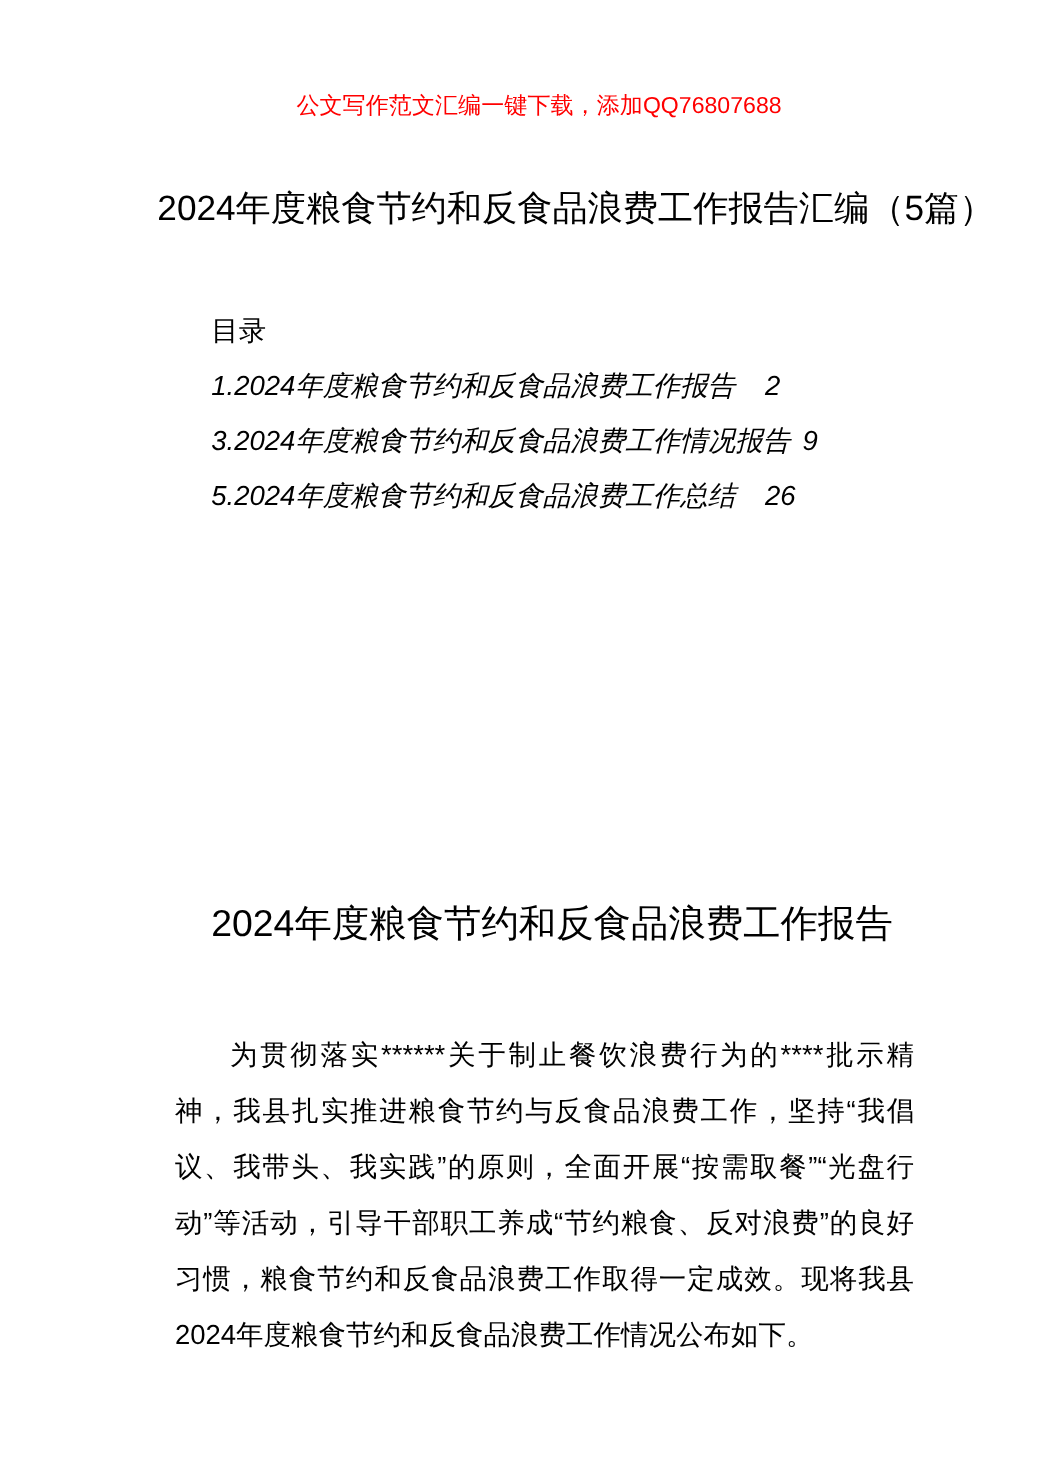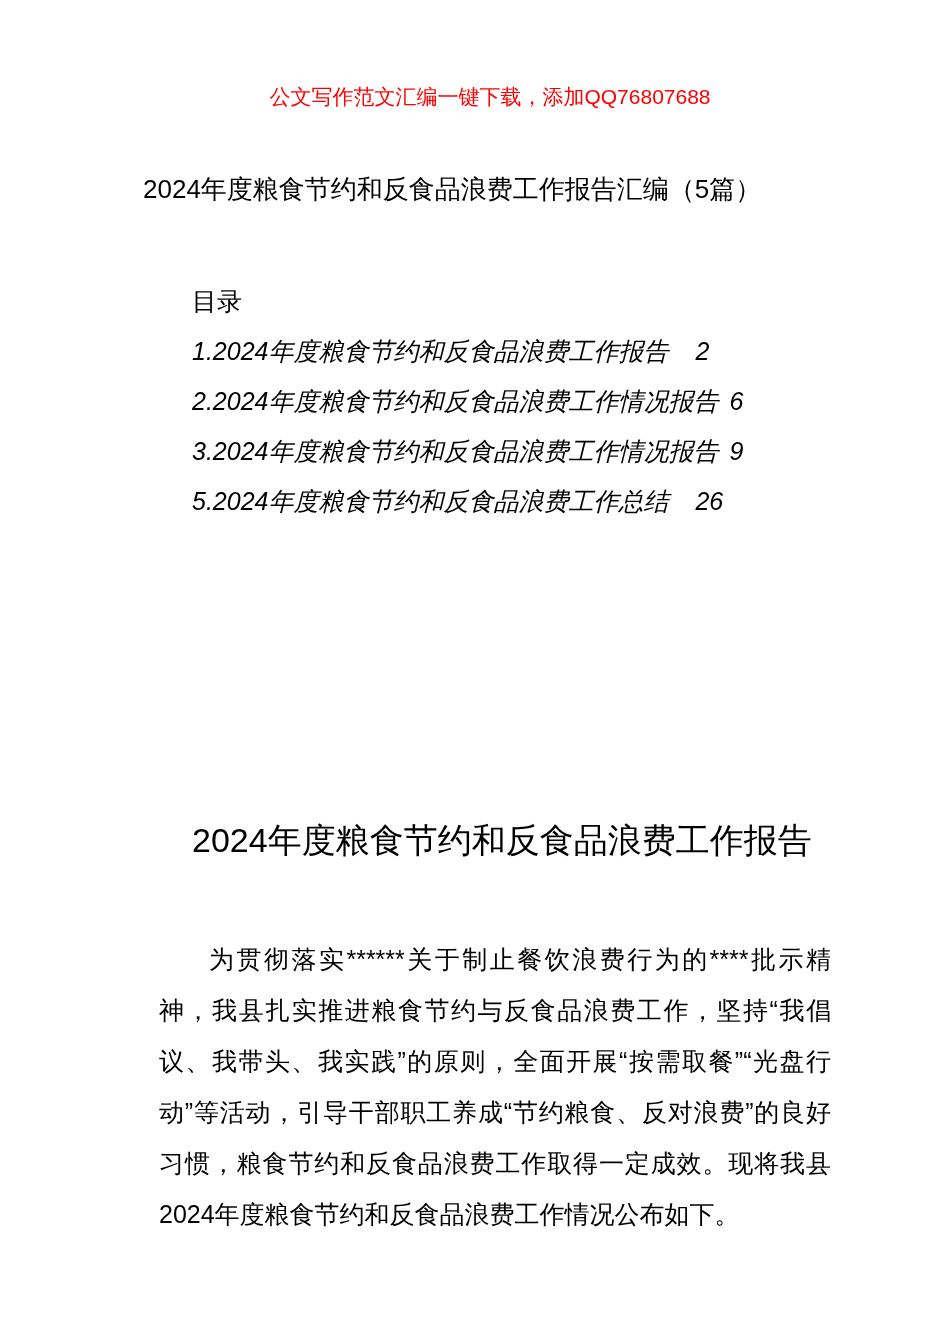--- a/index.html
+++ b/index.html
@@ -29,21 +29,21 @@
     color: #ff0000;
     white-space: nowrap;
   }
   .doc-title {
     position: absolute;
     top: 168px;
     left: 143px;
     width: 672px;
     margin: 0;
     text-align: left;
-    font-size: 26px;
+    font-size: 32px;
     font-weight: 400;
     line-height: 42px;
     white-space: nowrap;
   }
   .toc {
     position: absolute;
     top: 276px;
     left: 192px;
     font-size: 25px;
     white-space: nowrap;
@@ -89,21 +89,20 @@
 <div class="page" style="background: rgb(255, 255, 255); color: rgb(0, 0, 0);">
 
   <div class="promo" style="color: rgb(255, 0, 0);">公文写作范文汇编一键下载，添加QQ76807688</div>
 
   <h1 class="doc-title">2024年度粮食节约和反食品浪费工作报告汇编（5篇）</h1>
 
   <div class="toc">
     <div class="toc-heading">目录</div>
     <div class="toc-list" id="toc-list">
         <div class="toc-item wide-gap"><span class="toc-label">1.2024年度粮食节约和反食品浪费工作报告</span><span class="toc-page">2</span></div>
-        <div class="toc-item"><span class="toc-label">2.2024年度粮食节约和反食品浪费工作情况报告</span><span class="toc-page">6</span></div>
         <div class="toc-item"><span class="toc-label">3.2024年度粮食节约和反食品浪费工作情况报告</span><span class="toc-page">9</span></div>
         <div class="toc-item wide-gap"><span class="toc-label">5.2024年度粮食节约和反食品浪费工作总结</span><span class="toc-page">26</span></div>
       </div>
   </div>
 
   <h2 class="section-title">2024年度粮食节约和反食品浪费工作报告</h2>
 
   <p class="body-para">为贯彻落实******关于制止餐饮浪费行为的****批示精神，我县扎实推进粮食节约与反食品浪费工作，坚持“我倡议、我带头、我实践”的原则，全面开展“按需取餐”“光盘行动”等活动，引导干部职工养成“节约粮食、反对浪费”的良好习惯，粮食节约和反食品浪费工作取得一定成效。现将我县2024年度粮食节约和反食品浪费工作情况公布如下。</p>
 
 </div>

